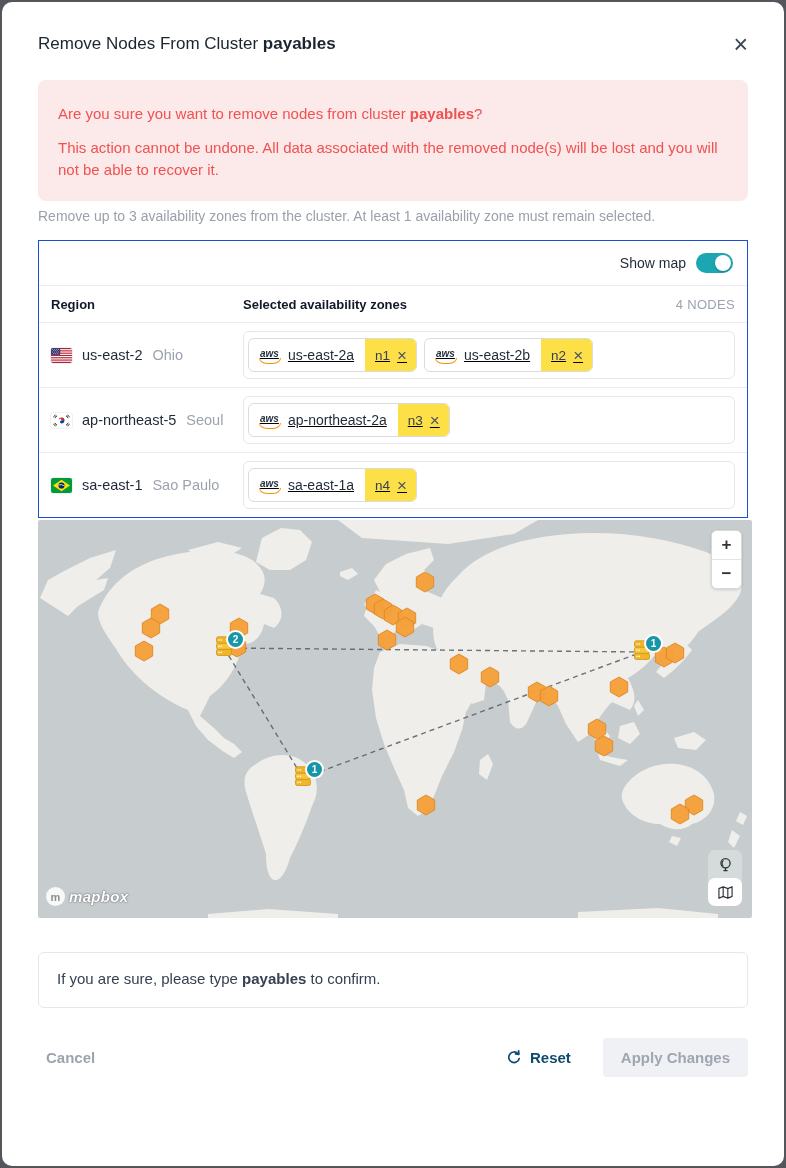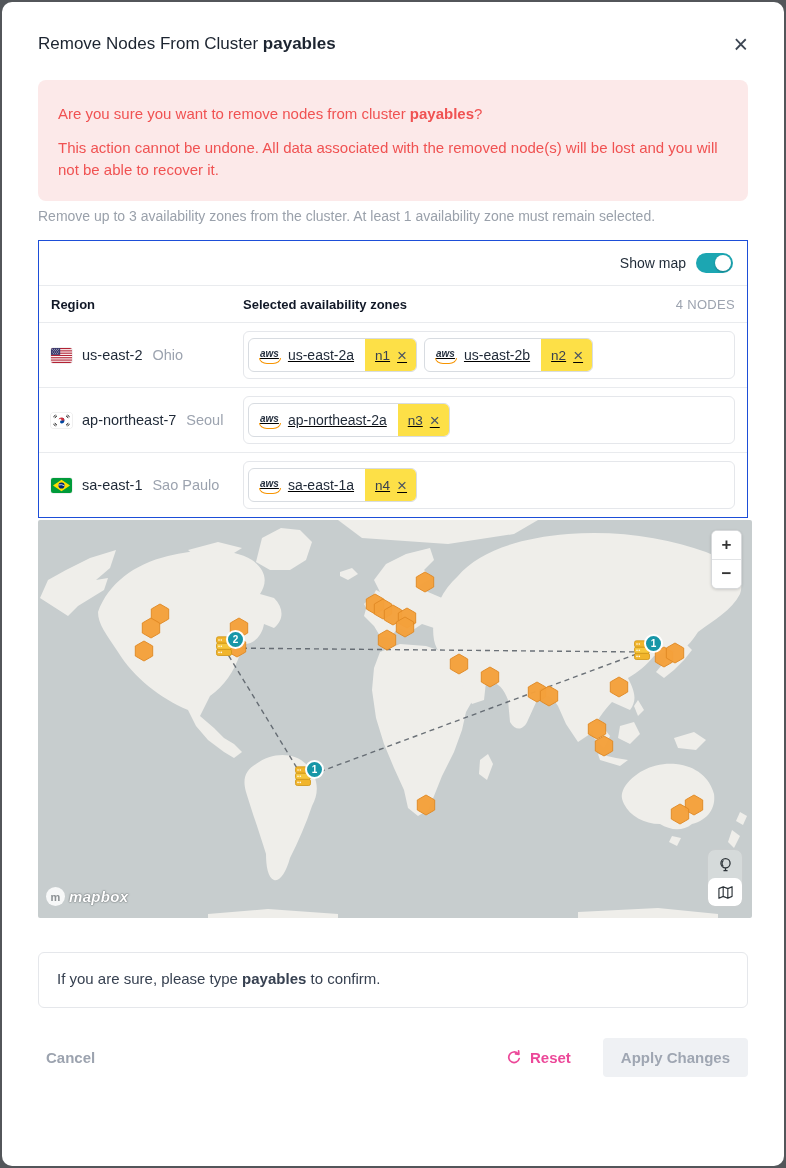--- a/index.html
+++ b/index.html
@@ -64,21 +64,21 @@
   
   .confirm{margin-top:34px;border:1px solid #e5e7eb;border-radius:6px;padding:17px 18px 20px 18px;}
   .confirm-label{font-size:15px;color:#374151;}
   .confirm-label b{font-weight:700;}
   .confirm-input{display:block;margin-top:14px;width:100%;border:none;outline:none;font-size:15px;color:#374151;font-family:"Liberation Sans",sans-serif;background:transparent;padding:2px 0;}
   .confirm-input::placeholder{color:#c2c7cf;}
   
   .footer{display:flex;align-items:center;justify-content:space-between;margin-top:30px;padding-bottom:34px;}
   .btn-plain{background:none;border:none;font-size:15px;font-weight:700;color:#9ca3af;cursor:pointer;padding:6px 8px;}
   .fright{display:flex;align-items:center;gap:30px;}
-  .btn-reset{display:flex;align-items:center;gap:8px;background:none;border:none;font-size:15px;font-weight:700;color:#ec4899;cursor:pointer;padding:6px 2px;}
+  .btn-reset{display:flex;align-items:center;gap:8px;background:none;border:none;font-size:15px;font-weight:700;color:#0c4a6e;cursor:pointer;padding:6px 2px;}
   .btn-apply{background:#eff1f4;border:none;border-radius:4px;padding:11px 18px;font-size:15px;font-weight:700;color:#9fa6b2;cursor:not-allowed;font-family:"Liberation Sans",sans-serif;}
 </style>
 </head>
 <body>
 
 <div class="modal">
 
   <div class="hdr">
     <div class="title">
       <span>Remove Nodes From Cluster</span>
@@ -191,21 +191,21 @@
                   <line x1="-1.5" y1="0" x2="1.5" y2="0"></line>
                   <line x1="-1.5" y1="1" x2="1.5" y2="1"></line>
                 </g>
               <g transform="translate(4.2,11.6) rotate(45)">
                   <line x1="-1.5" y1="-1" x2="1.5" y2="-1"></line>
                   <line x1="-1.5" y1="0" x2="1.5" y2="0"></line>
                   <line x1="-1.5" y1="1" x2="1.5" y2="1"></line>
                 </g>
             </g>
           </svg>
-          <span class="regname">ap-northeast-7</span>
+          <span class="regname">ap-northeast-5</span>
           <span class="regloc">Seoul</span>
         </div>
         <div class="zonebox">
           <span class="chip">
             <span class="chip-main">
                 <span class="aws-logo">aws</span>
                 <span class="chip-zone">ap-northeast-2a</span>
               </span>
             <span class="chip-right">
                 <span class="chip-node">n3</span>

